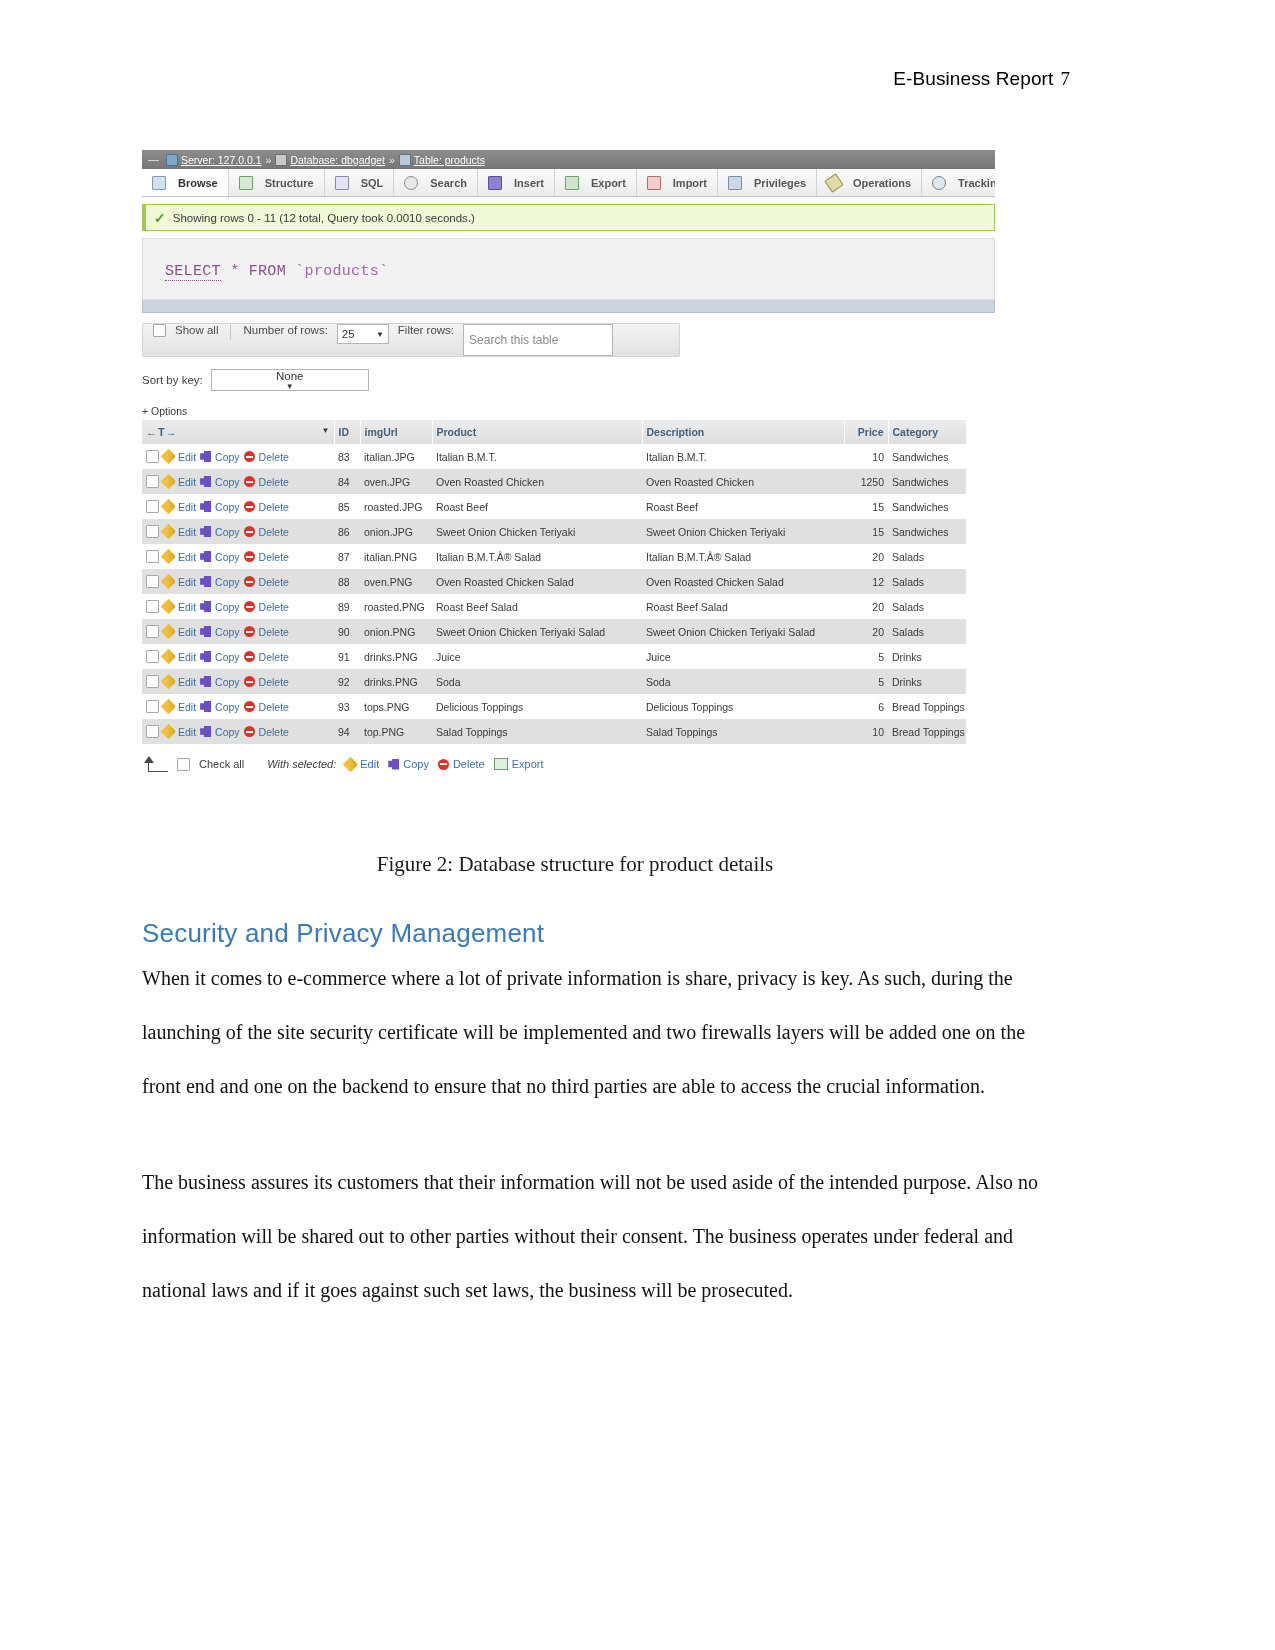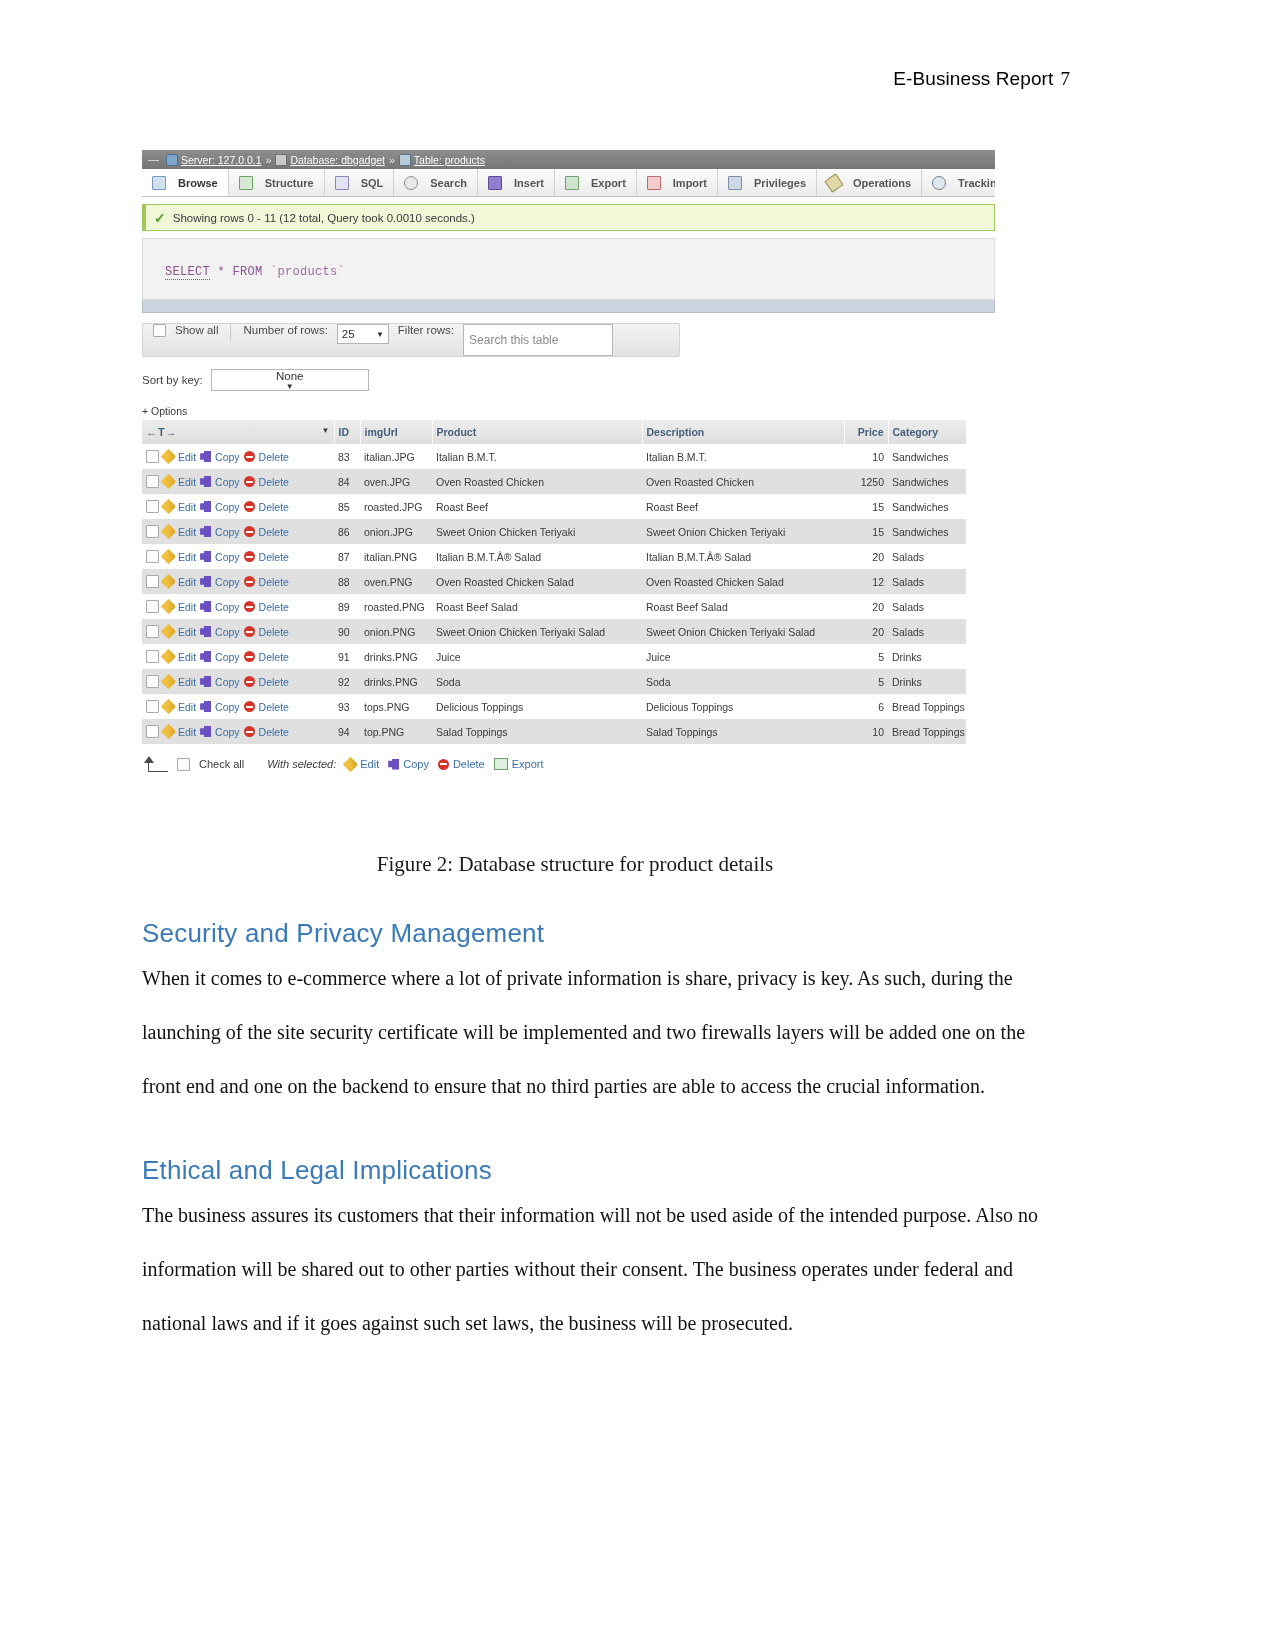--- a/index.html
+++ b/index.html
@@ -143,21 +143,21 @@
   .pma-sqlbox {
     margin-top: 7px;
     background: #f2f2f2;
     border: 1px solid #dcdcdc;
     height: 62px;
     box-sizing: border-box;
     padding: 22px 0 0 22px;
   }
   .sql-text {
     font-family: "Liberation Mono", monospace;
-    font-size: 12px;
+    font-size: 15px;
     color: #7a4b7a;
     letter-spacing: 0.3px;
   }
   .sql-kw { color: #8a4f8a; border-bottom: 1px dotted #8a4f8a; }
   .sql-kw2 { color: #8a4f8a; }
   .sql-obj { color: #a06aa0; }
   .pma-sqlfoot {
     background: #c9d4de;
     height: 13px;
     border: 1px solid #b3c0cc;
@@ -811,15 +811,14 @@
     </span>
   </div>
 </div>
 
 <div class="figcaption">Figure 2: Database structure for product details</div>
 
 <div class="doc">
   <h2 class="doc-h">Security and Privacy Management</h2>
   <p class="doc-p">When it comes to e-commerce where a lot of private information is share, privacy is key. As such, during the launching of the site security certificate will be implemented and two firewalls layers will be added one on the front end and one on the backend to ensure that no third parties are able to access the crucial information.</p>
   <div class="gap-lg"></div>
-  <h2 class="doc-h">Ethical and Legal Implications</h2>
   <p class="doc-p">The business assures its customers that their information will not be used aside of the intended purpose. Also no information will be shared out to other parties without their consent. The business operates under federal and national laws and if it goes against such set laws, the business will be prosecuted.</p>
 </div>
 
 </body></html>

